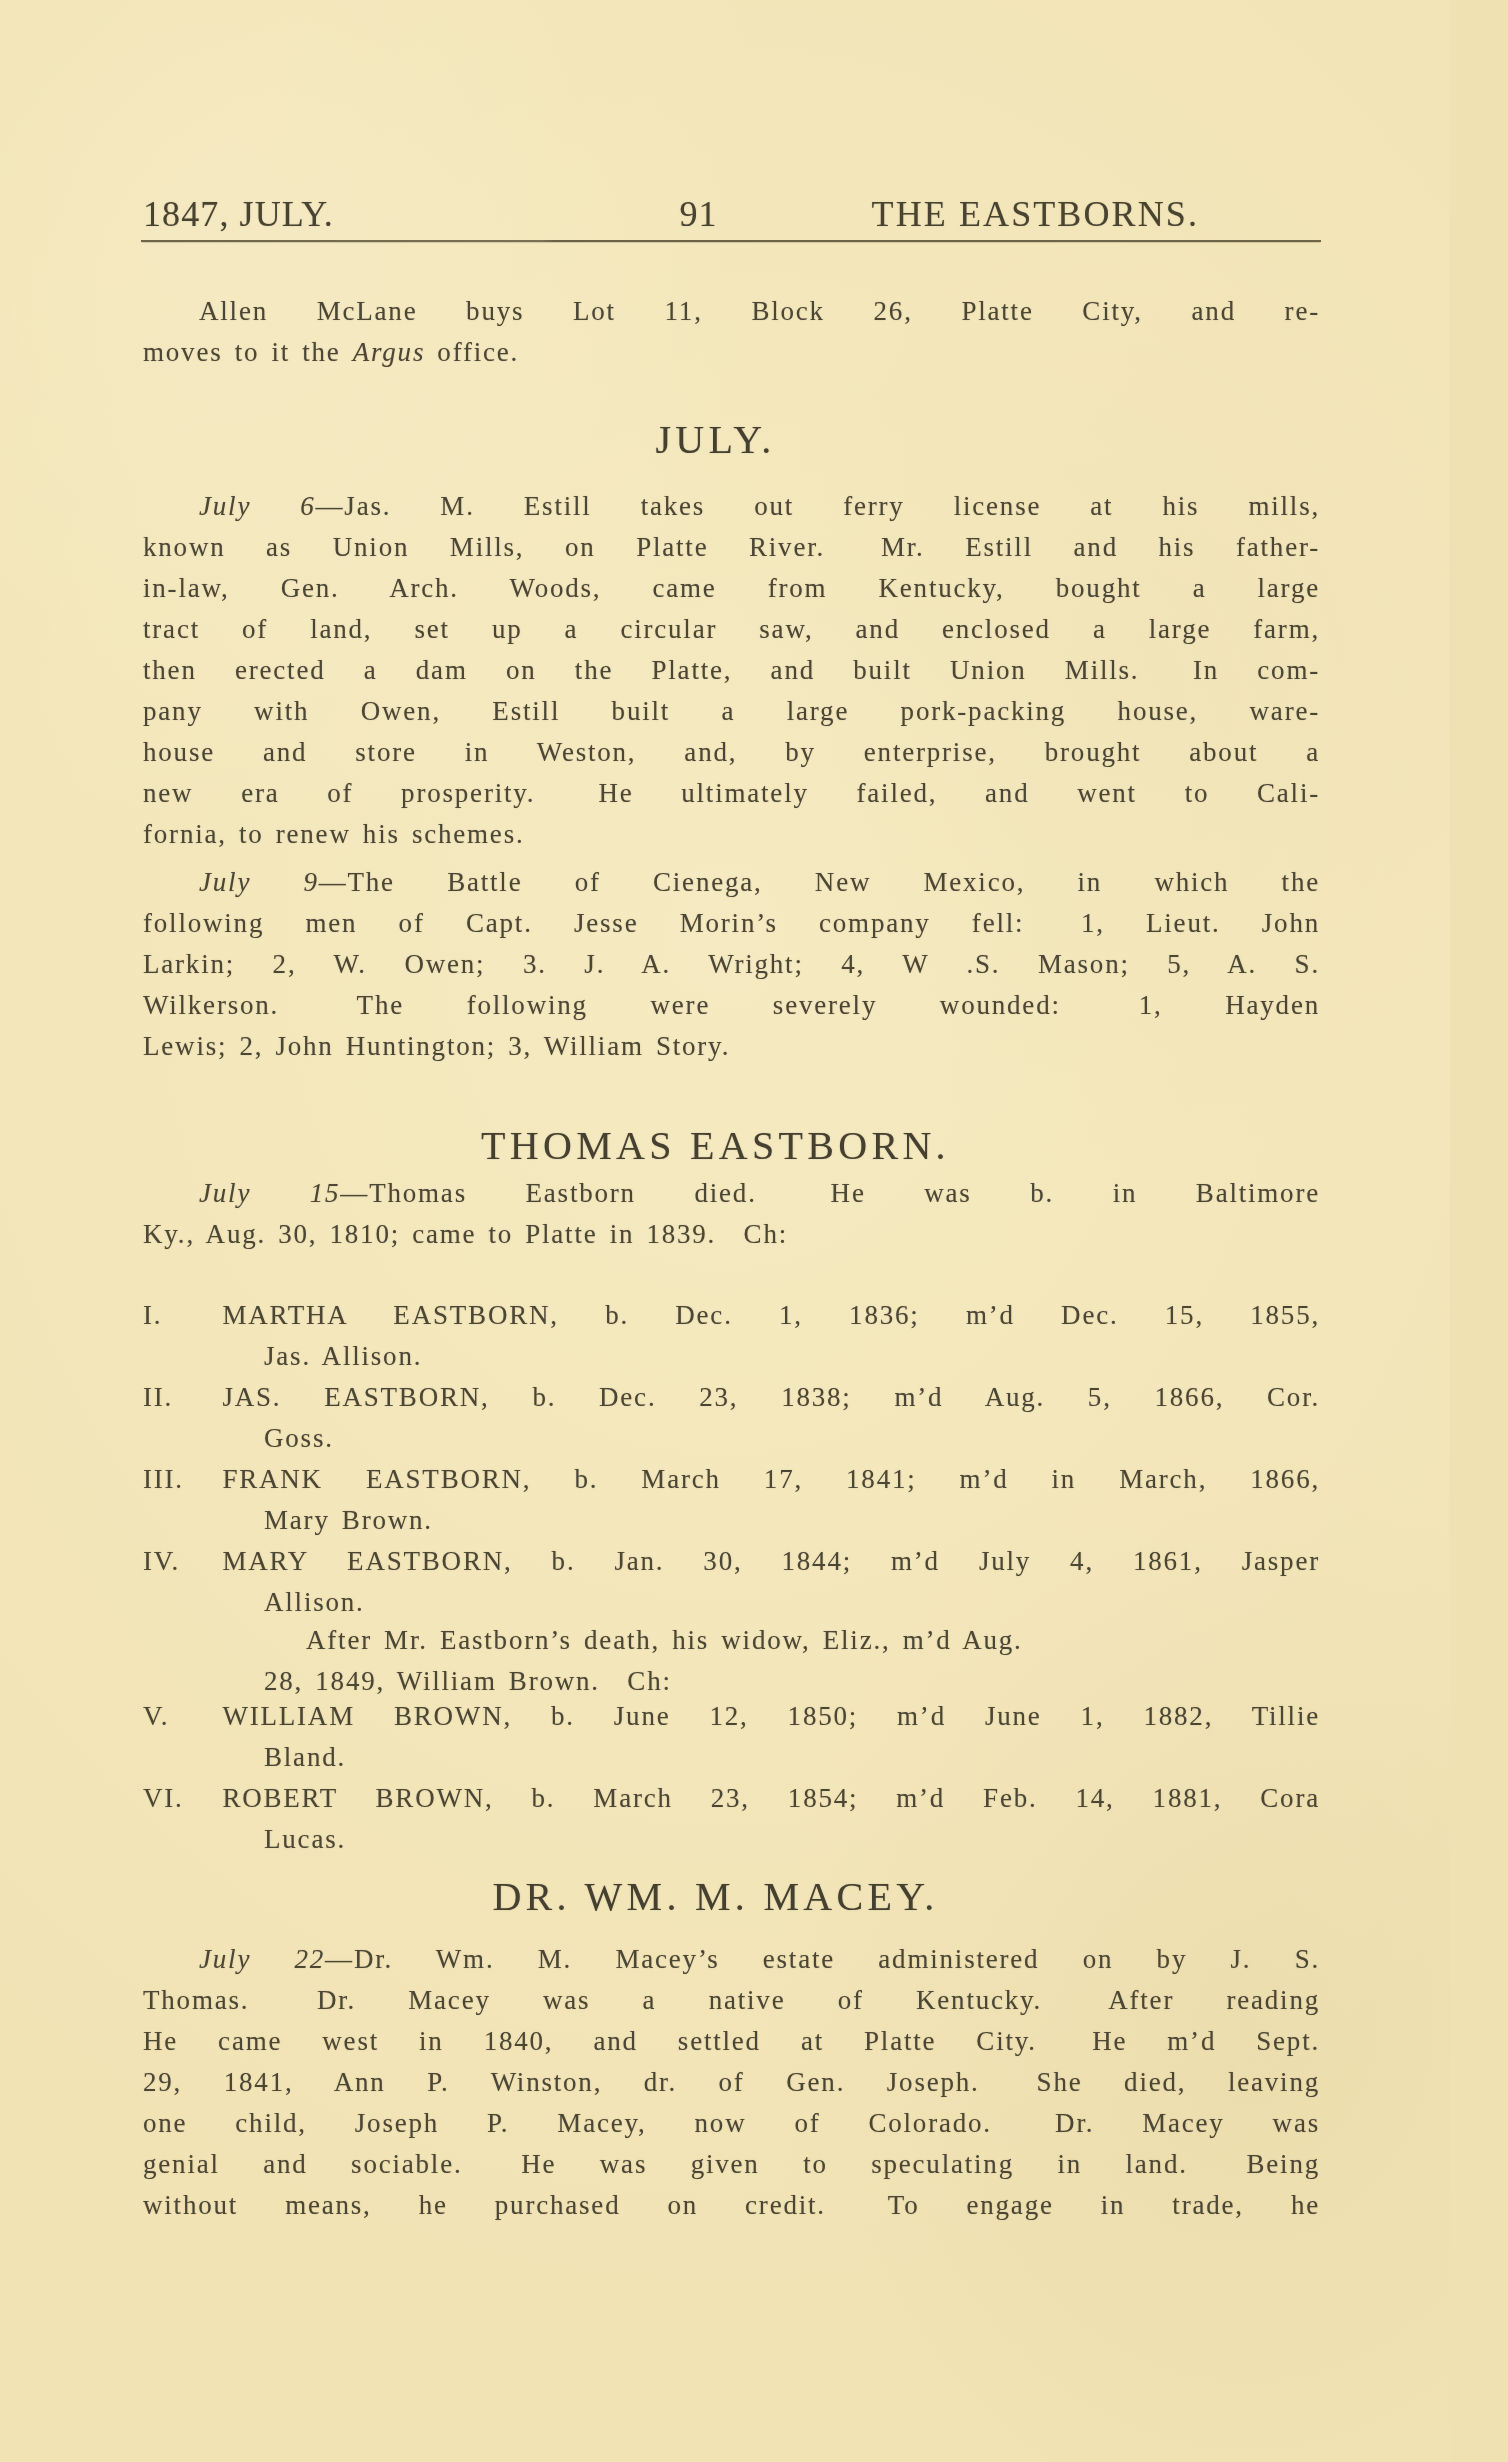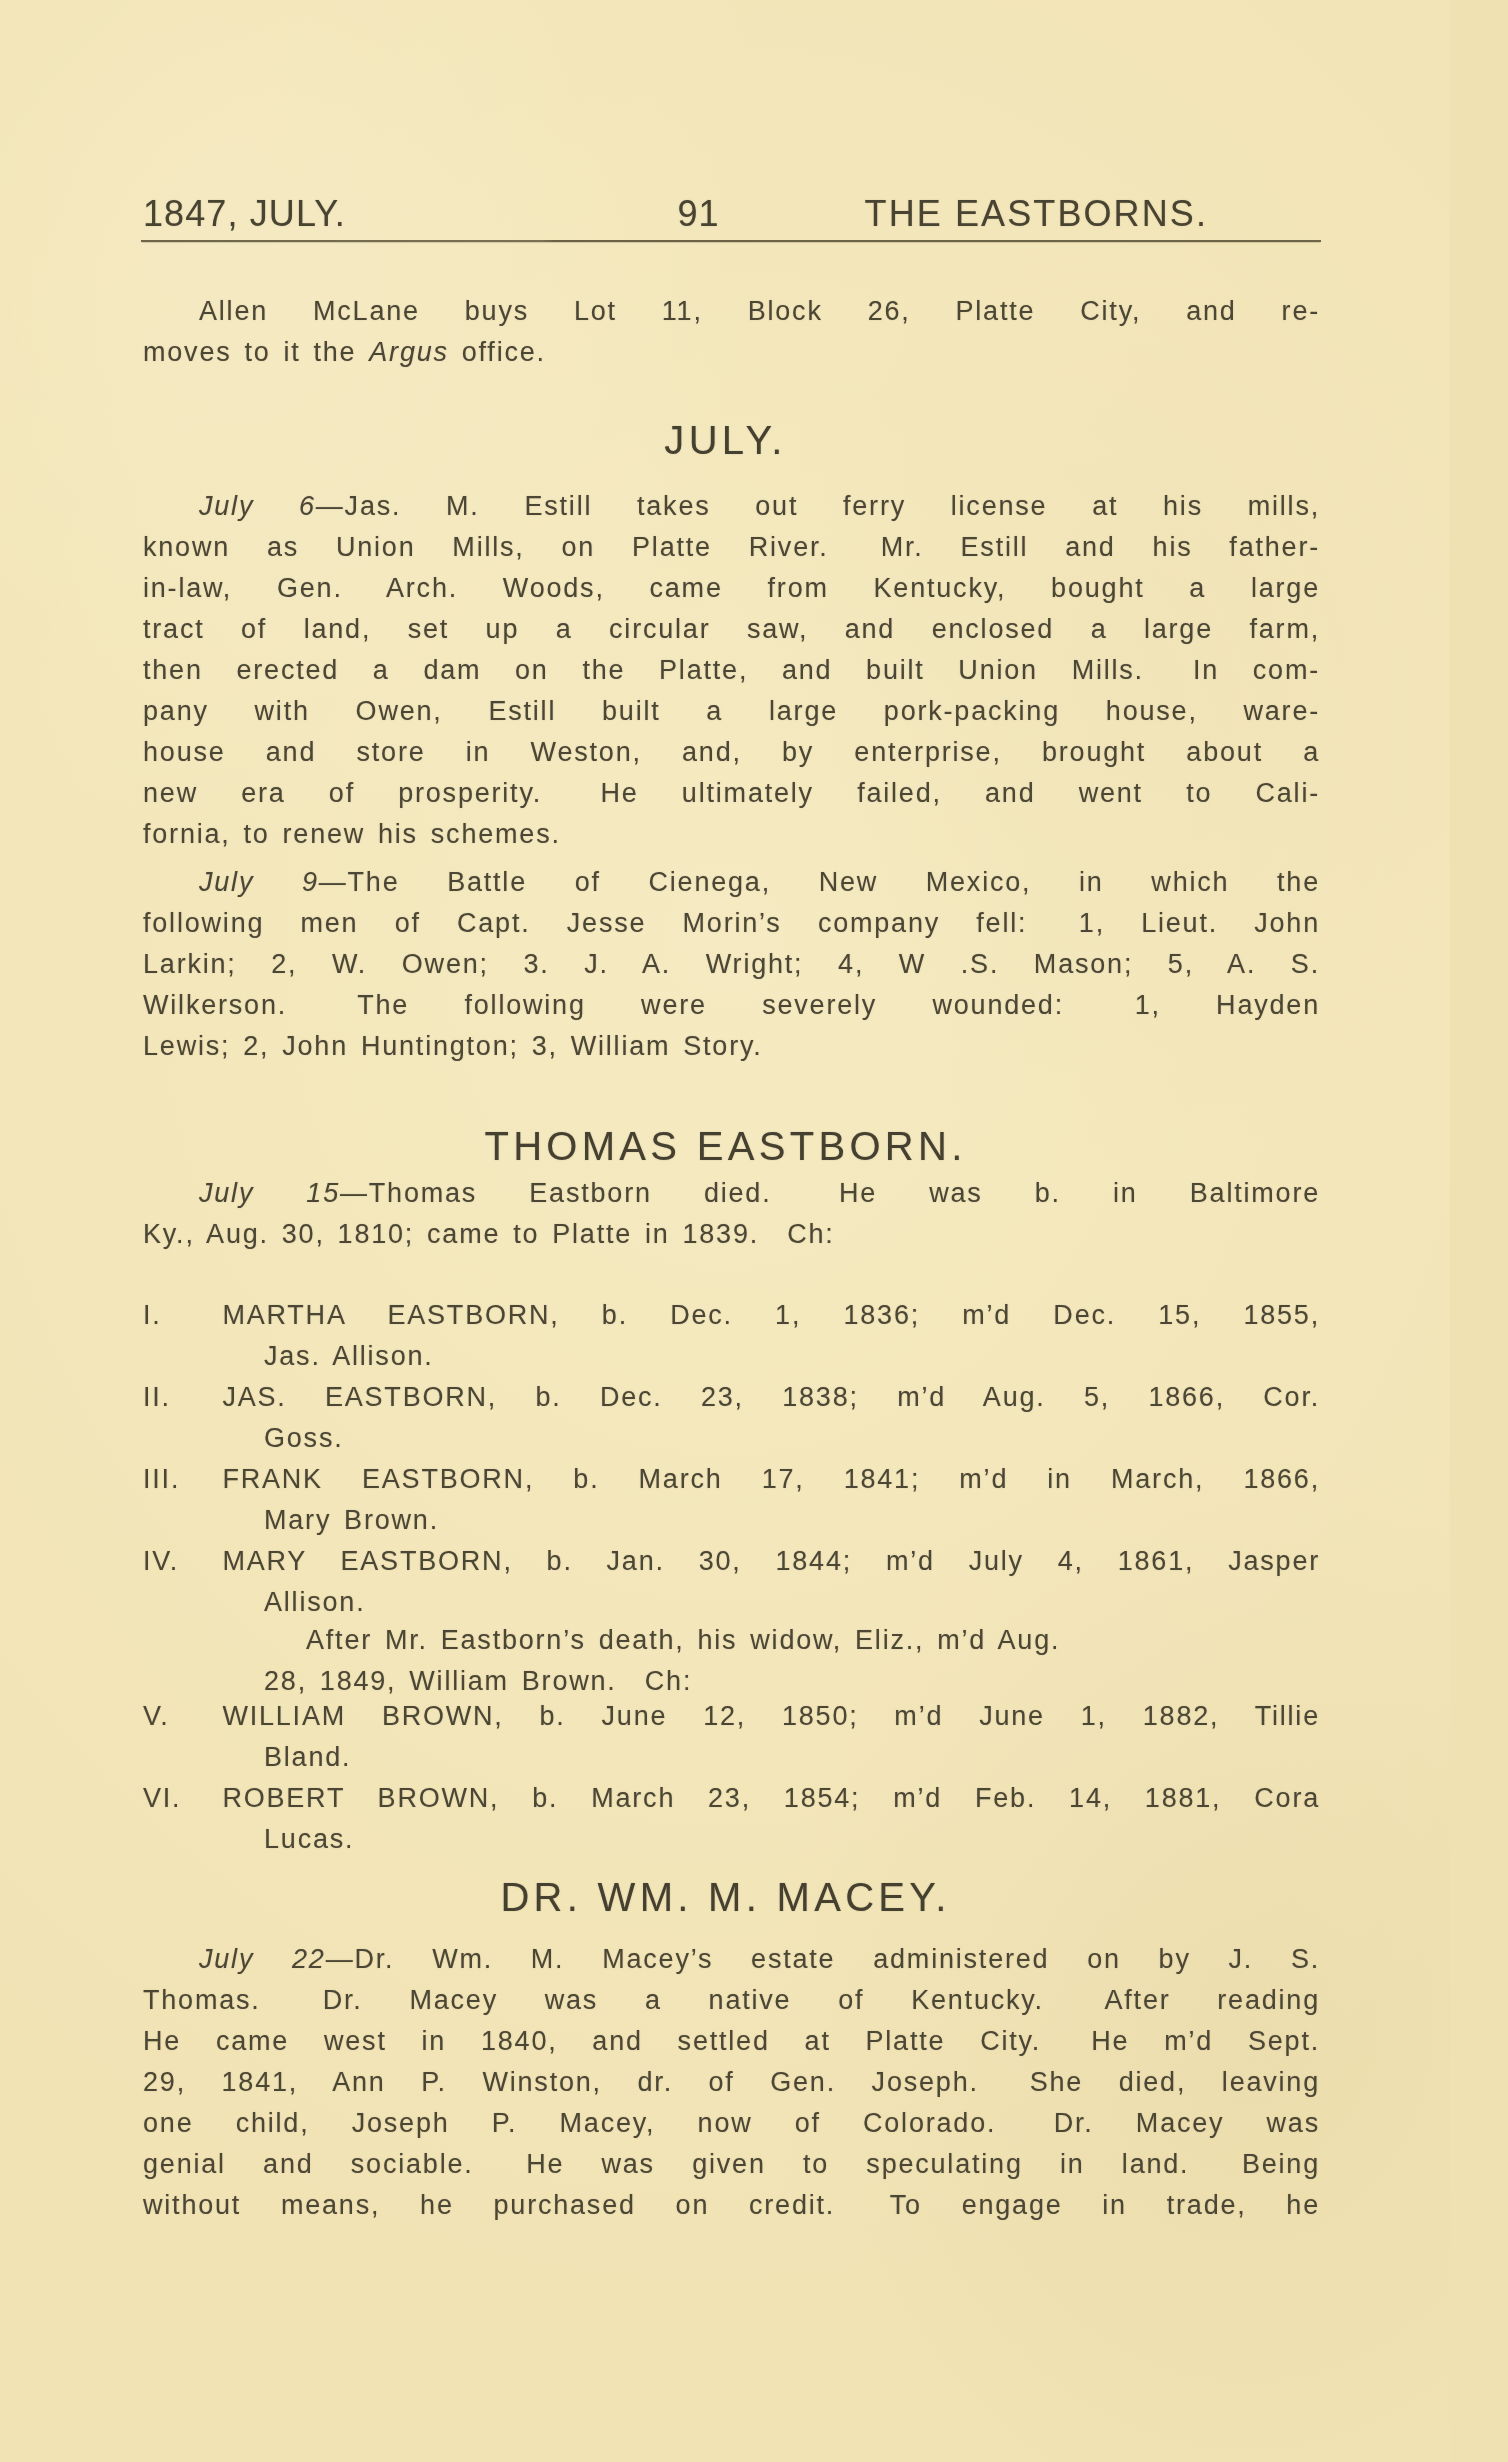--- a/index.html
+++ b/index.html
@@ -1,20 +1,20 @@
 <!DOCTYPE html>
 <html style="font-size:11.4px"><head>
 <meta charset="utf-8">
 <style>
   html,body{margin:0;padding:0;background:#efe1b1;}
   .page{
     position:relative;
     width:1450px;height:2462px;
     overflow:hidden;
-    font-family:Liberation Sans, sans-serif;
+    font-family:Liberation Serif, serif;
     color:#4c4635;
     background:
       radial-gradient(130% 90% at 50% 38%, rgba(255,250,224,.30), rgba(255,250,224,0) 62%),
       radial-gradient(55% 38% at 16% 10%, rgba(255,252,236,.18), rgba(255,252,236,0) 70%),
       radial-gradient(48% 34% at 86% 82%, rgba(203,182,126,.14), rgba(203,182,126,0) 70%),
       radial-gradient(40% 28% at 78% 28%, rgba(210,192,140,.10), rgba(210,192,140,0) 70%),
       #f1e3b4;
   }
   .runhead{
     position:absolute;top:194px;left:143px;width:1177px;
@@ -35,21 +35,21 @@
     letter-spacing:1.8px;word-spacing:3.6px;
     text-shadow:0 0 1.4px rgba(80,72,52,.25);
   }
   .line{height:41px;}
   .line.j{text-align:justify;text-align-last:justify;}
   .pad-fi{text-indent:56px;}
   .pad-cont{padding-left:121px;}
   .pad-deep{padding-left:163px;}
   .num{display:inline-block;width:68px;margin-right:11.4px;text-align:right;text-indent:0;}
   .heading{
-    position:absolute;left:137px;width:1177px;
+    position:absolute;left:127px;width:1177px;
     font-size:40px;line-height:46px;letter-spacing:4.3px;
     text-align:center;color:#454030;
     text-shadow:0 0 1.4px rgba(70,64,46,.3);
   }
   i{font-style:italic;}
 </style>
 </head>
 <body>
 
 <div class="page">

